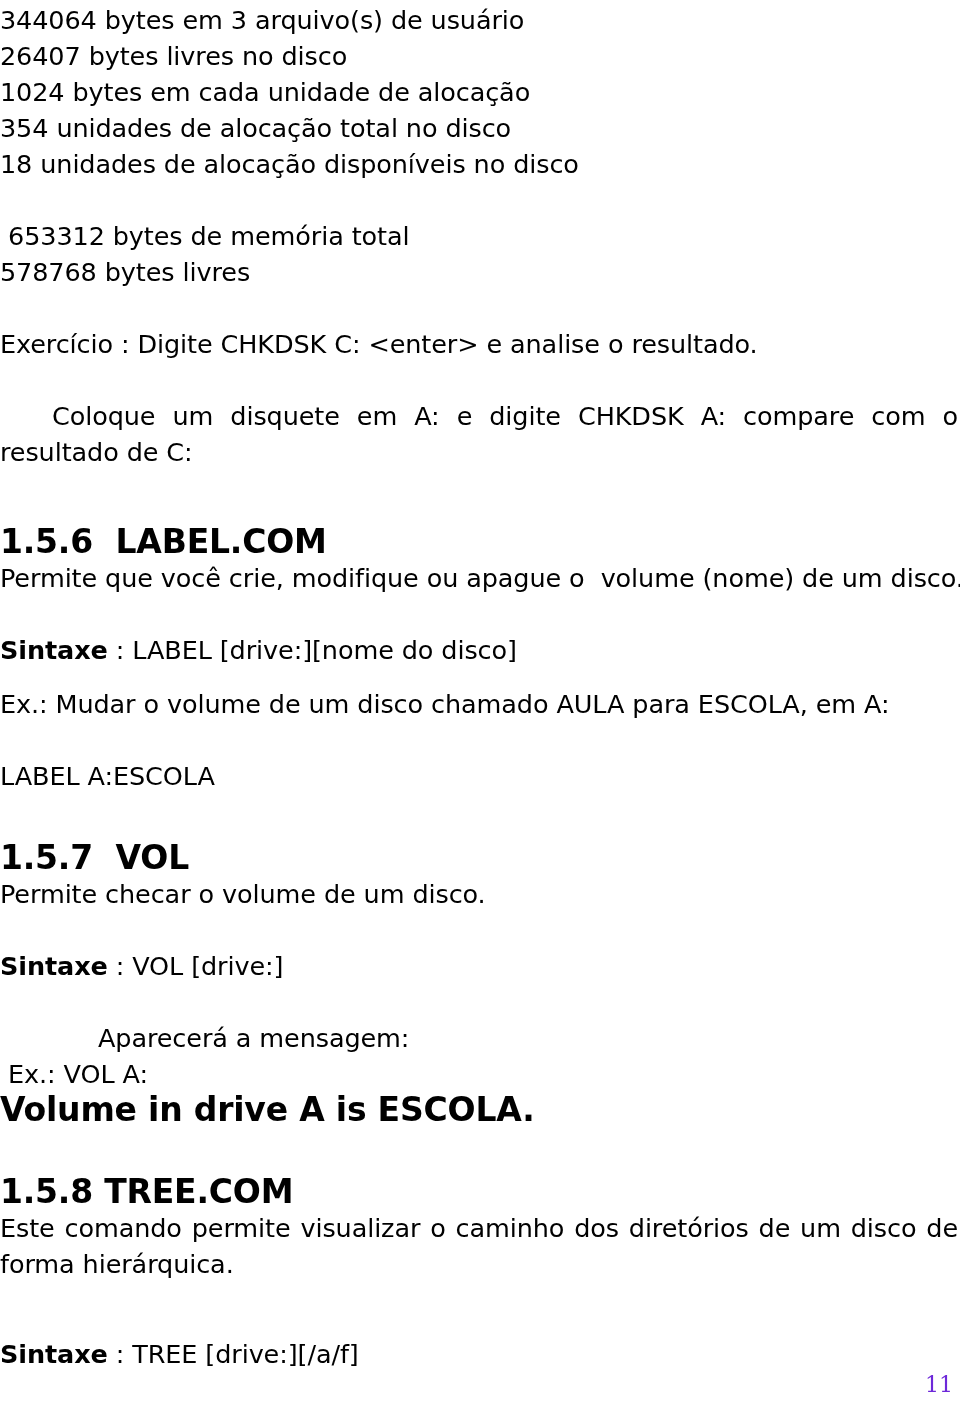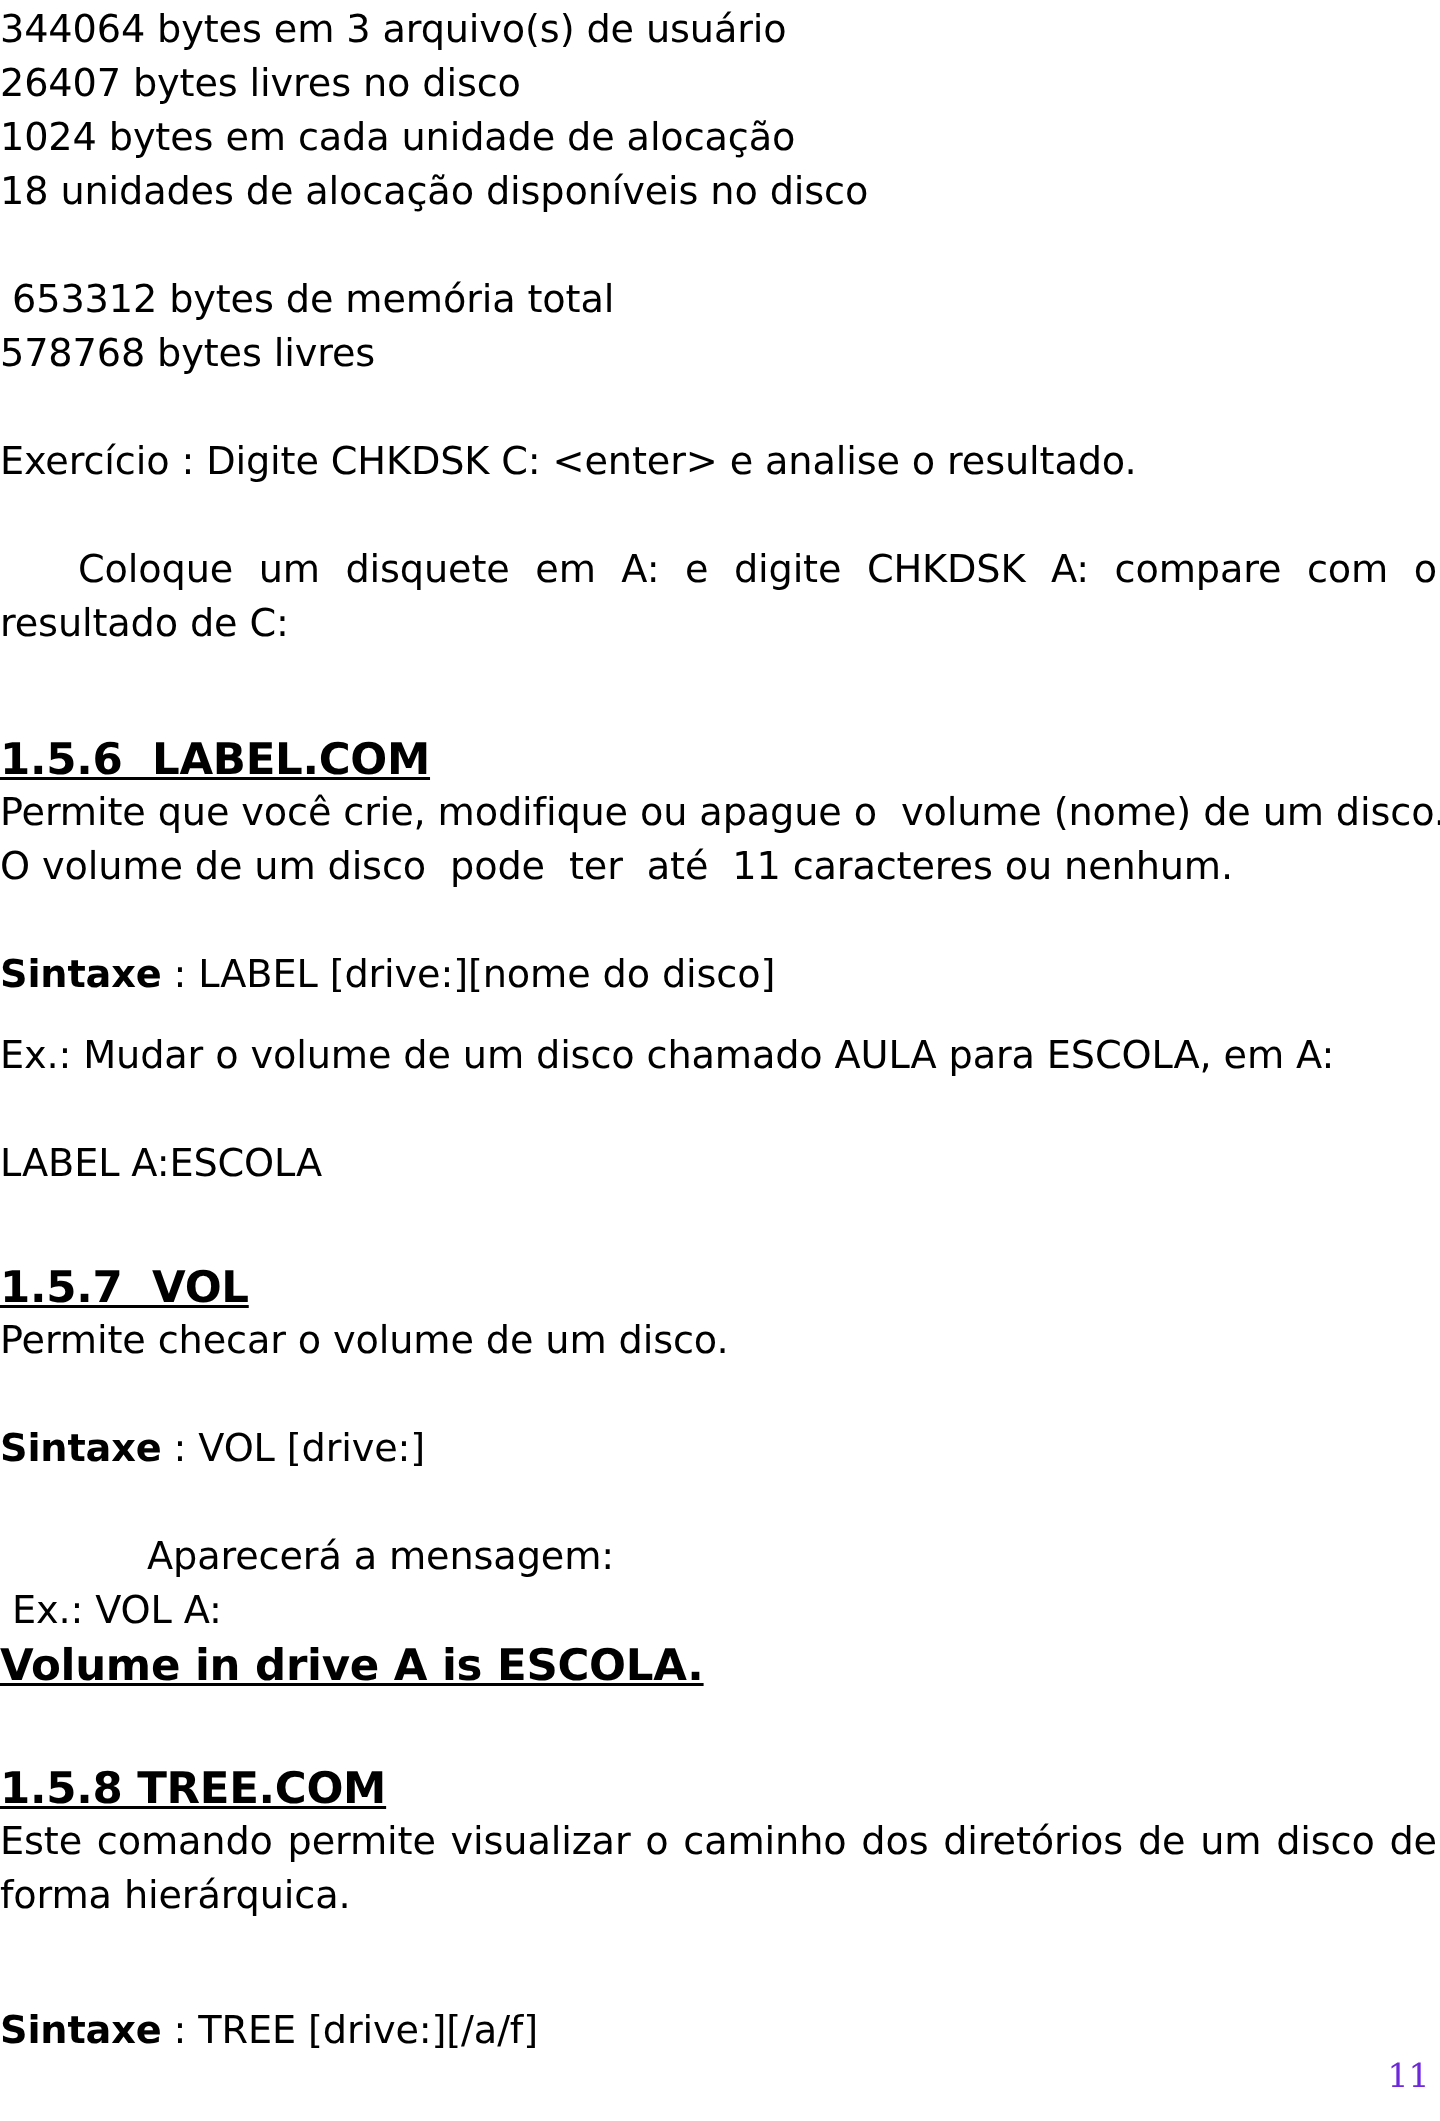--- a/index.html
+++ b/index.html
@@ -37,26 +37,25 @@
   .blank {
     height: 36px;
   }
   .blank-sm {
     height: 18px;
   }
   .blank-xs {
     height: 10px;
   }
   .heading {
-    font-size: 29px;
+    font-size: 33px;
     line-height: 36px;
     font-weight: bold;
     white-space: pre;
     letter-spacing: -0.2px;
-    text-decoration: underline;
   }
   .para {
     font-size: 25.5px;
     line-height: 36px;
     text-align: justify;
     text-align-last: left;
     letter-spacing: -0.1px;
     width: 958px;
   }
   .para-indent {
@@ -77,20 +76,21 @@
 </head>
 <body>
 
 <div class="page">
   <div class="content">
 
     <div>
       <div class="ln">344064 bytes em 3 arquivo(s) de usuário</div>
       <div class="ln">26407 bytes livres no disco</div>
       <div class="ln">1024 bytes em cada unidade de alocação</div>
+      <div class="ln">354 unidades de alocação total no disco</div>
       <div class="ln">18 unidades de alocação disponíveis no disco</div>
     </div>
 
     <div class="blank"></div>
 
     <div>
       <div class="ln"> 653312 bytes de memória total</div>
       <div class="ln">578768 bytes livres</div>
     </div>
 
@@ -100,21 +100,20 @@
 
     <div class="blank"></div>
 
     <div class="para para-indent">Coloque um disquete em A: e digite CHKDSK A:  compare com o resultado de C:</div>
 
     <div class="blank"></div>
     <div class="blank-sm"></div>
 
     <div class="heading">1.5.6  LABEL.COM</div>
     <div class="ln">Permite que você crie, modifique ou apague o  volume (nome) de um disco.</div>
-    <div class="ln">O volume de um disco  pode  ter  até  11 caracteres ou nenhum.</div>
 
     <div class="blank"></div>
 
     <div class="ln"><span class="b">Sintaxe</span><span> : LABEL [drive:][nome do disco]</span></div>
 
     <div class="blank-sm"></div>
 
     <div class="ln">Ex.: Mudar o volume de um disco chamado AULA para ESCOLA, em A:</div>
 
     <div class="blank"></div>

